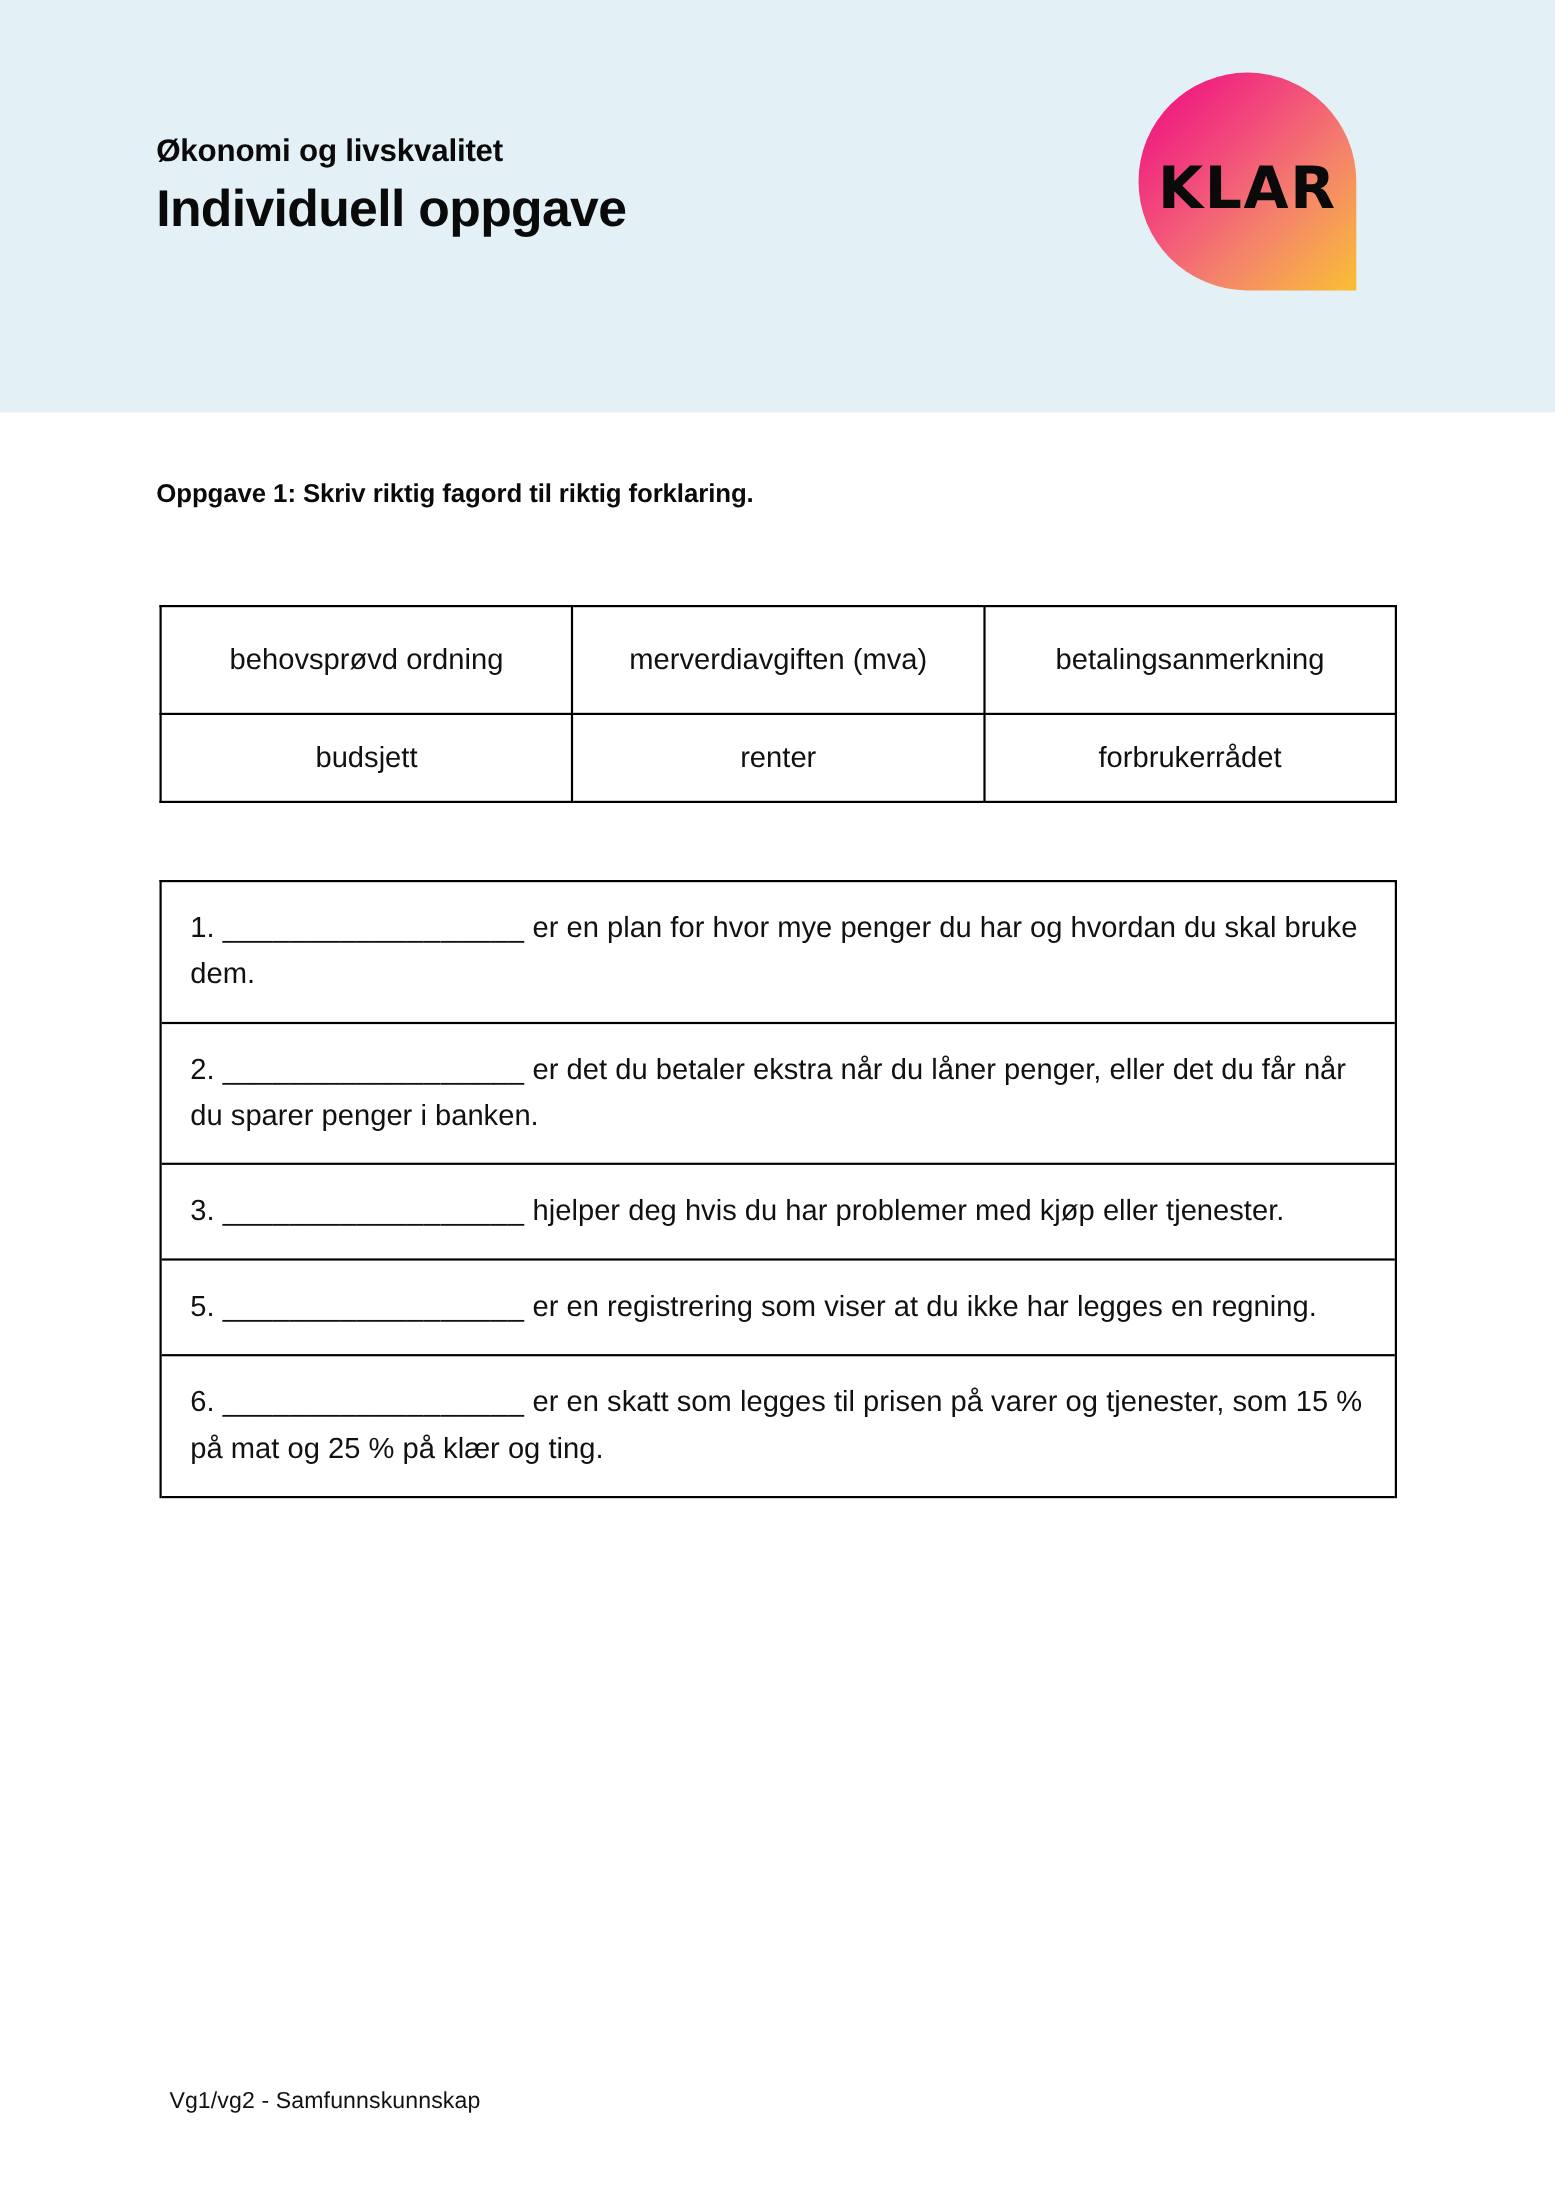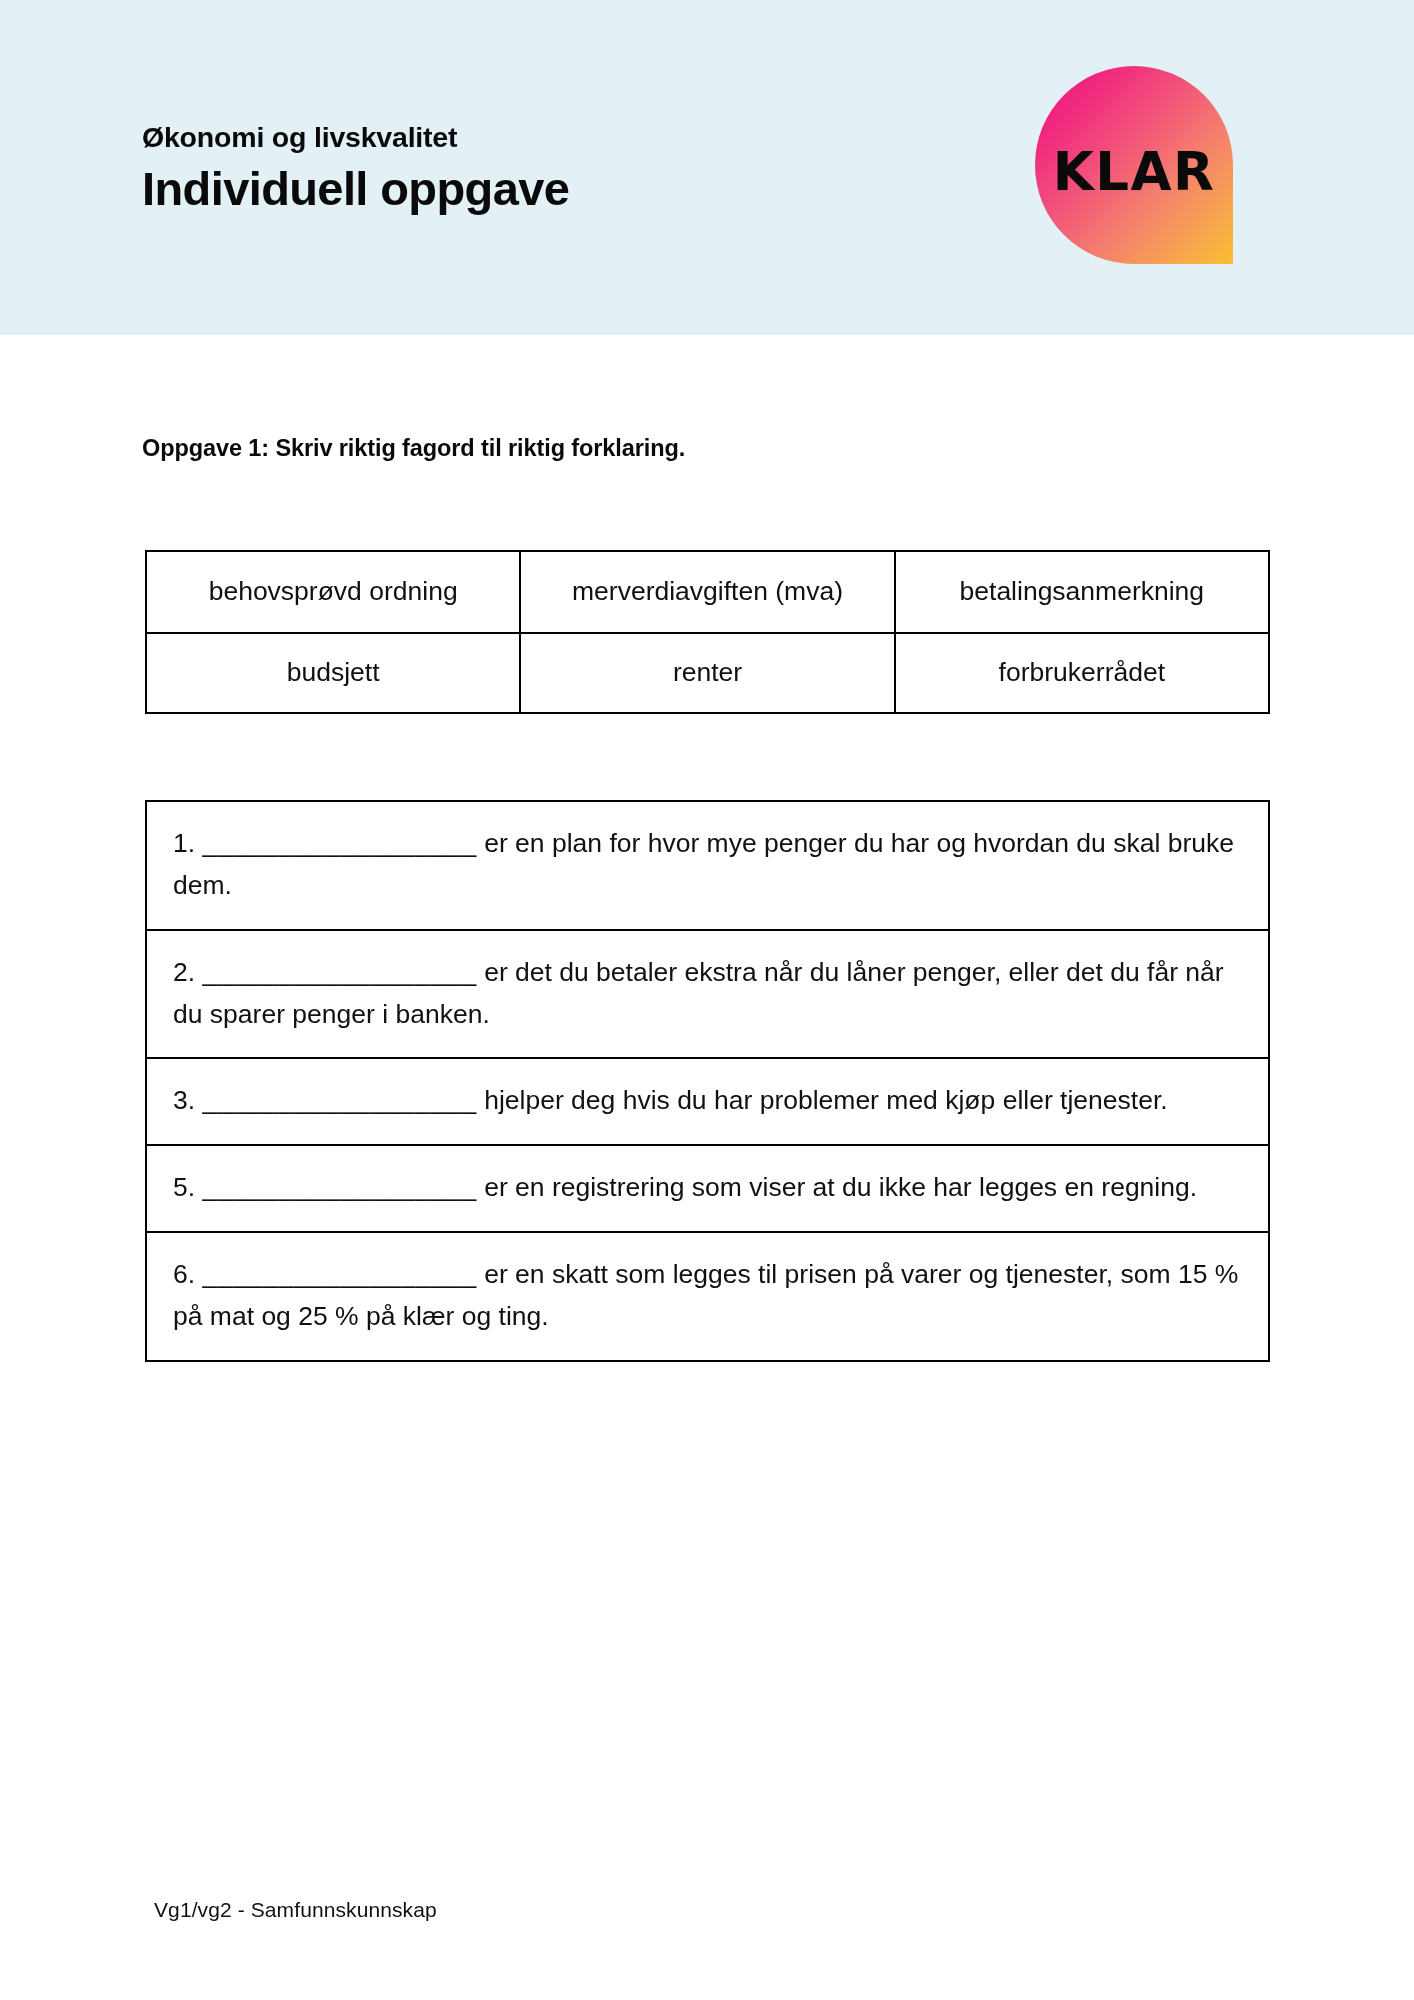--- a/index.html
+++ b/index.html
@@ -16,21 +16,21 @@
     position: relative;
     overflow: hidden;
   }
 
   
   .header-band {
     position: absolute;
     left: 0;
     top: 0;
     width: 1414px;
-    height: 335px;
+    height: 375px;
     background: #e3f0f6;
   }
 
   .header-inner {
     position: absolute;
     left: 142px;
     top: 120px;
   }
 
   .eyebrow {
@@ -105,21 +105,21 @@
   }
 
   .wordbank td {
     border: 2.5px solid #000000;
     text-align: center;
     vertical-align: middle;
     font-size: 26.5px;
     color: #111111;
     line-height: 1.42;
     padding: 14px 8px;
-    height: 82px;
+    height: 98px;
     font-weight: 400;
   }
 
   .wordbank tr.row-two td {
     height: 80px;
   }
 
   
   .statements {
     position: absolute;

